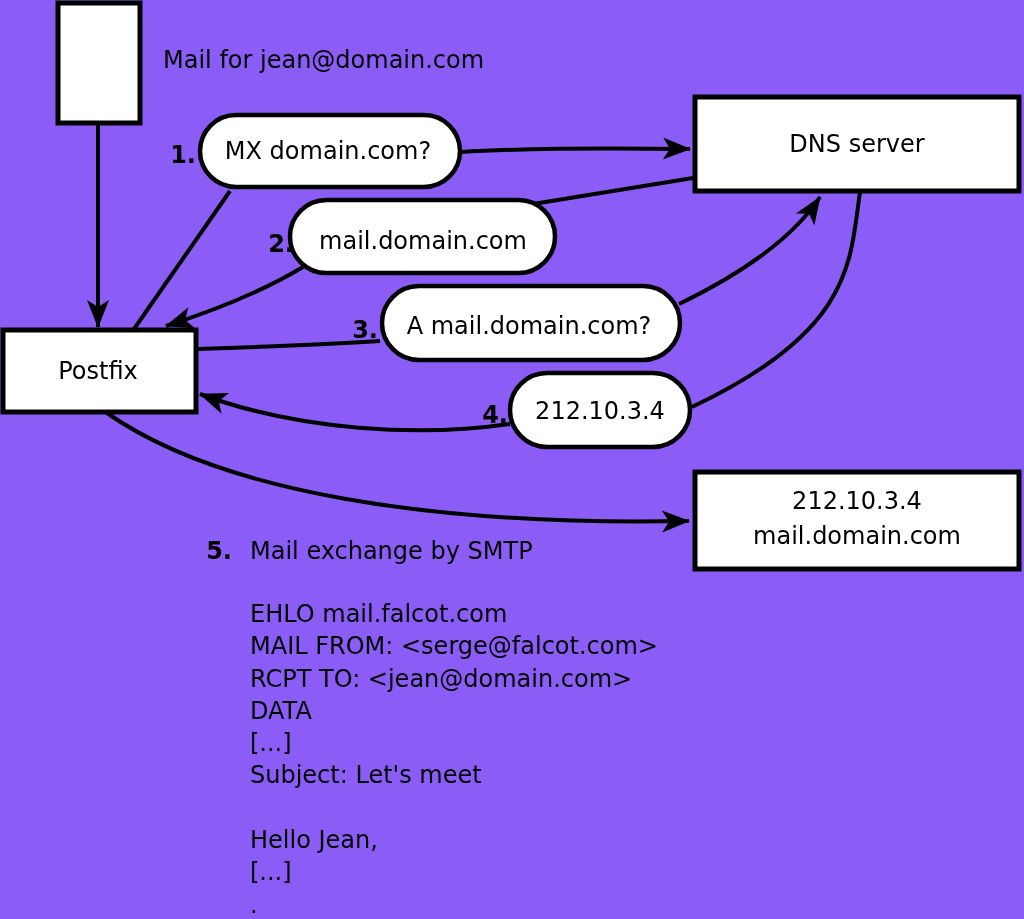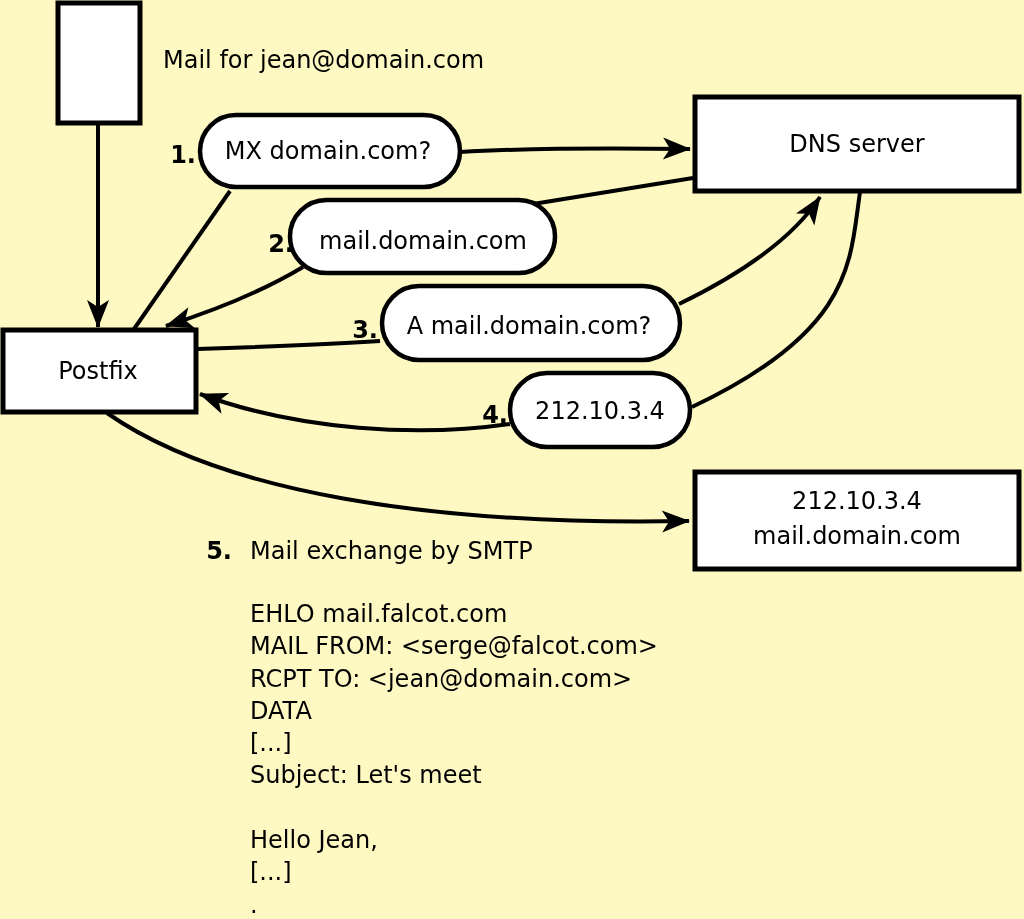--- a/index.html
+++ b/index.html
@@ -4,21 +4,21 @@
 <style>
   html, body {
     margin: 0;
     padding: 0;
     background: #ffffff;
   }
   #stage {
     position: relative;
     width: 1024px;
     height: 919px;
-    background: #fef9c3;
+    background: #8b5cf6;
     overflow: hidden;
     font-family: "DejaVu Sans", "Liberation Sans", sans-serif;
     color: #000000;
   }
   #diagram {
     position: absolute;
     left: 0;
     top: 0;
   }
   .label {

